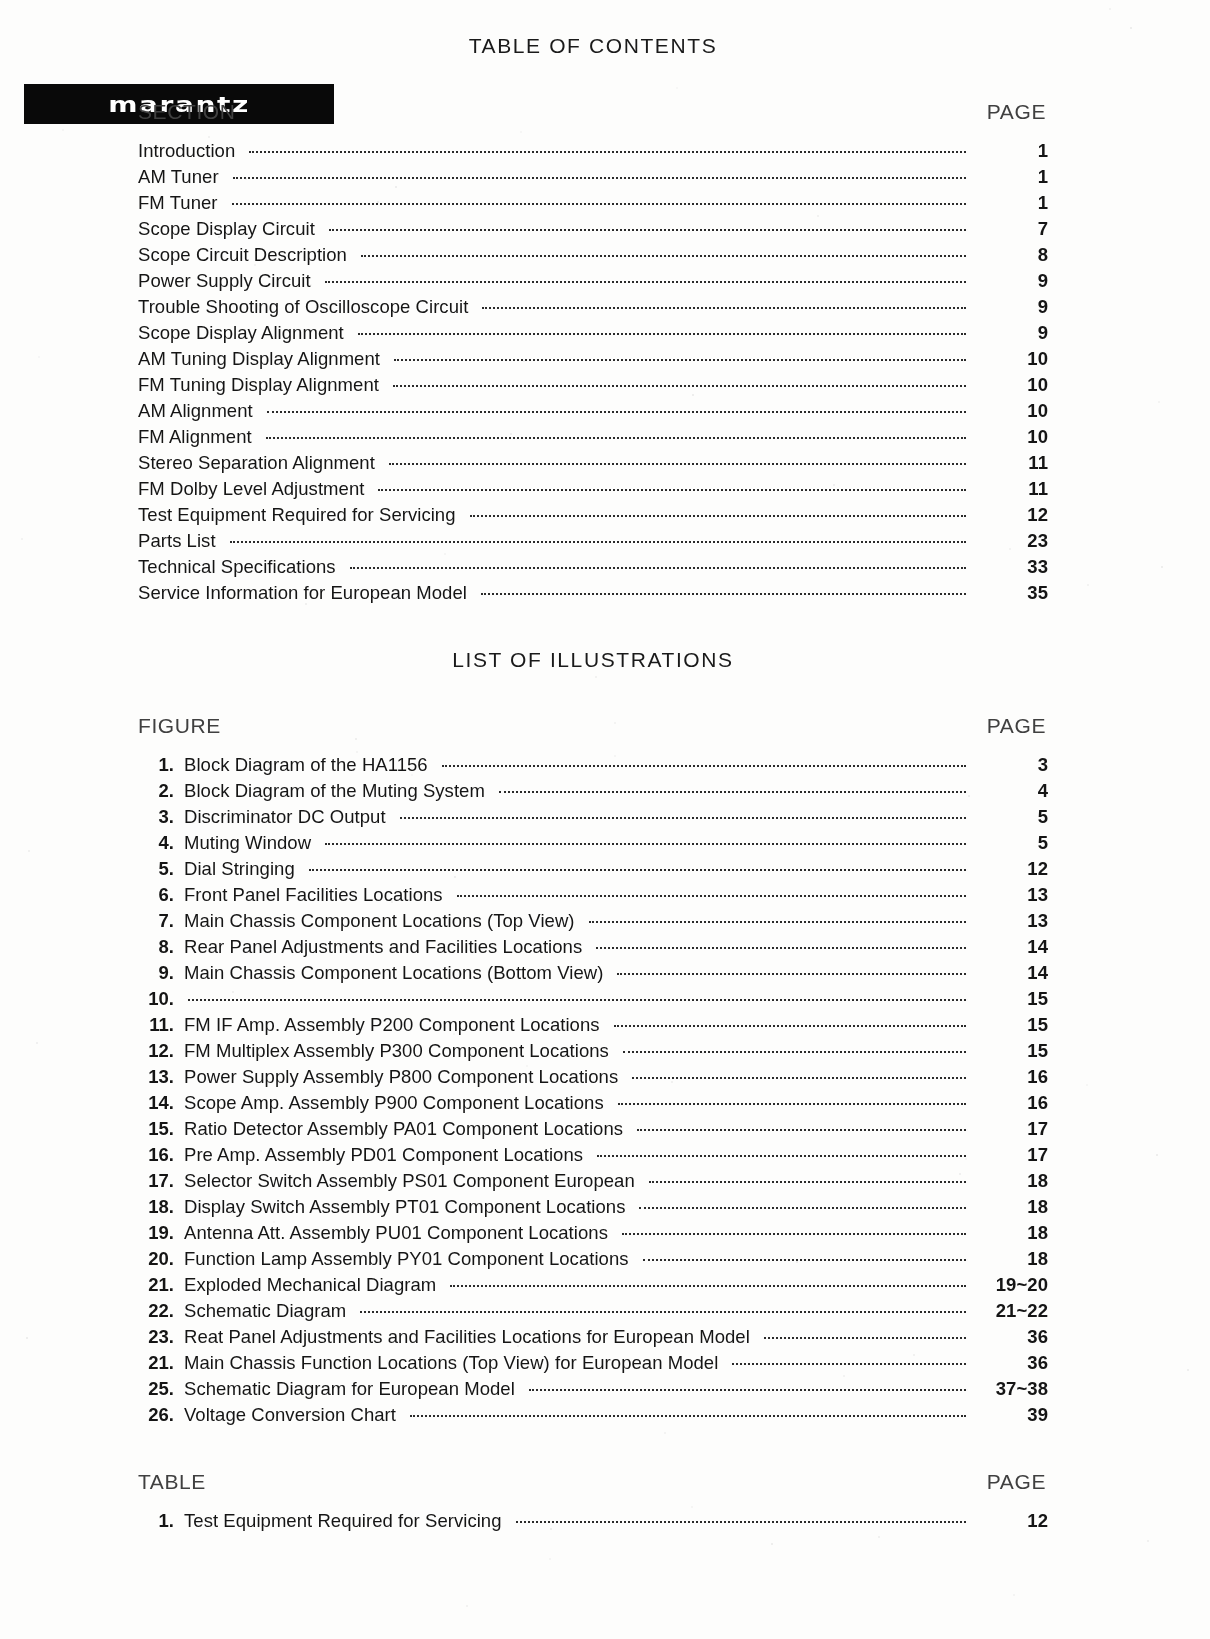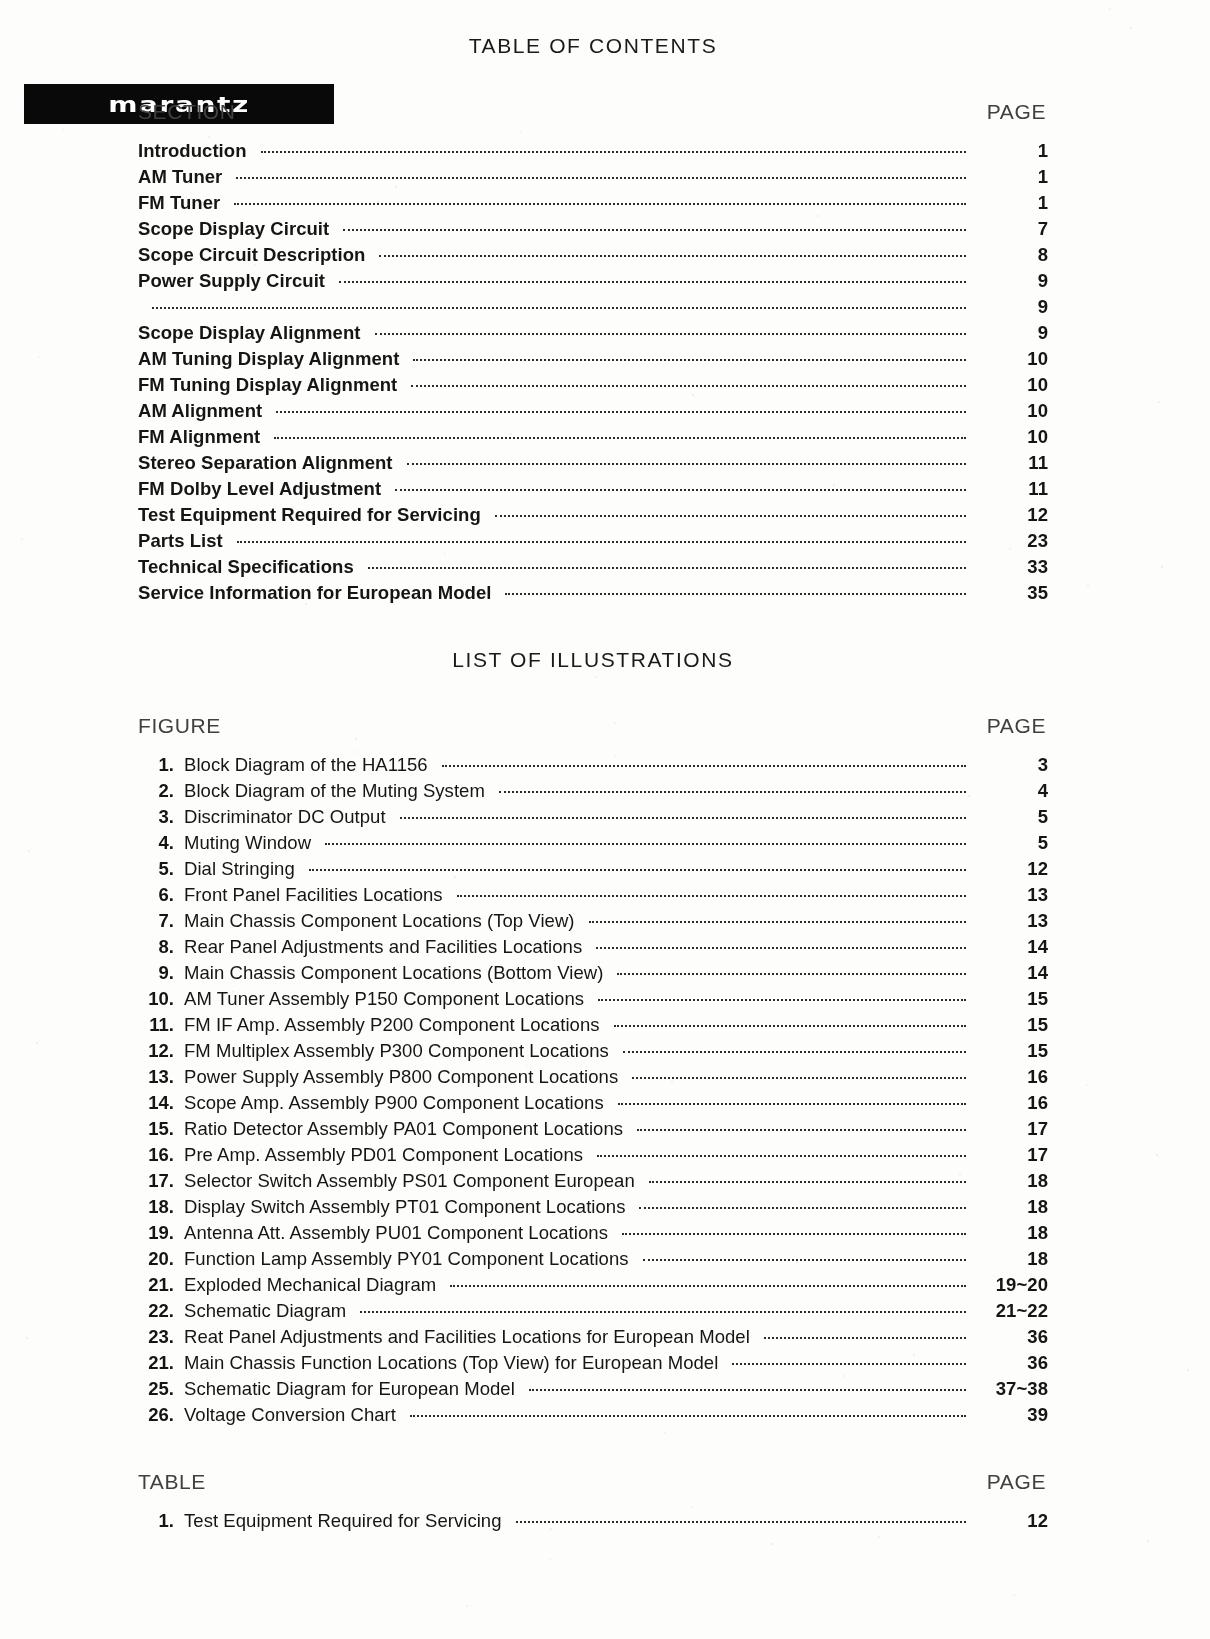--- a/index.html
+++ b/index.html
@@ -91,21 +91,21 @@
     width: 36px;
     text-align: right;
     flex: 0 0 auto;
     font-weight: 600;
   }
   .entry .label {
     flex: 0 0 auto;
     padding-left: 10px;
     font-weight: 500;
   }
-  .entry.section-entry .label { padding-left: 0; font-weight: bold; }
+  .entry.section-entry .label { padding-left: 0; }
   .entry .leader {
     flex: 1 1 auto;
     min-width: 12px;
     margin: 0 8px 0 14px;
     position: relative;
     top: -4px;
     border-bottom: 2px dotted #2a2a2a;
     height: 0;
   }
   .entry .pg {
@@ -187,20 +187,21 @@
           <span class="label">Scope Circuit Description</span>
           <span class="leader"></span>
           <span class="pg">8</span>
         </div>
         <div class="entry section-entry">
           <span class="label">Power Supply Circuit</span>
           <span class="leader"></span>
           <span class="pg">9</span>
         </div>
         <div class="entry section-entry">
+          <span class="label">Trouble Shooting of Oscilloscope Circuit</span>
           <span class="leader"></span>
           <span class="pg">9</span>
         </div>
         <div class="entry section-entry">
           <span class="label">Scope Display Alignment</span>
           <span class="leader"></span>
           <span class="pg">9</span>
         </div>
         <div class="entry section-entry">
           <span class="label">AM Tuning Display Alignment</span>
@@ -319,21 +320,20 @@
           <span class="pg">14</span>
         </div>
         <div class="entry">
           <span class="num">9.</span>
           <span class="label">Main Chassis Component Locations (Bottom View)</span>
           <span class="leader"></span>
           <span class="pg">14</span>
         </div>
         <div class="entry">
           <span class="num">10.</span>
-          <span class="label">AM Tuner Assembly P150 Component Locations</span>
           <span class="leader"></span>
           <span class="pg">15</span>
         </div>
         <div class="entry">
           <span class="num">11.</span>
           <span class="label">FM IF Amp. Assembly P200 Component Locations</span>
           <span class="leader"></span>
           <span class="pg">15</span>
         </div>
         <div class="entry">

